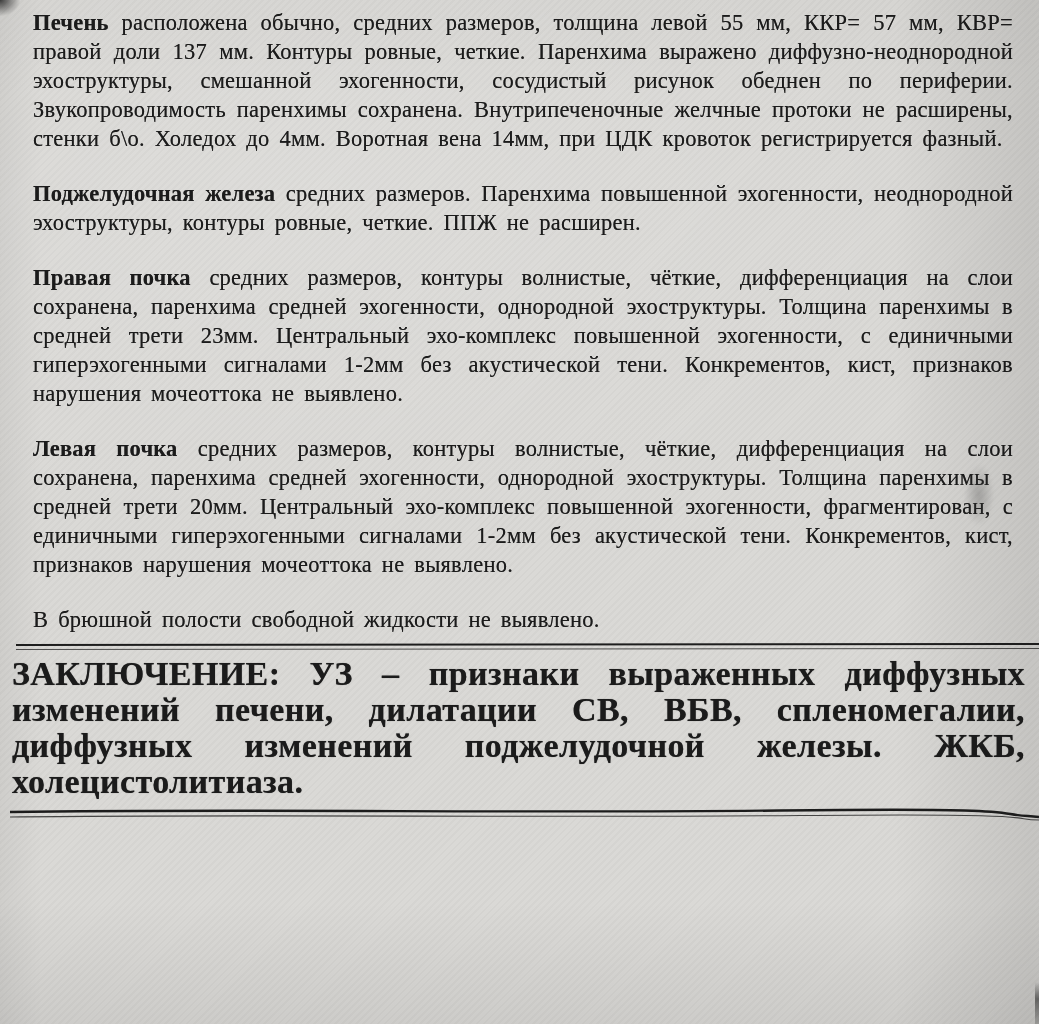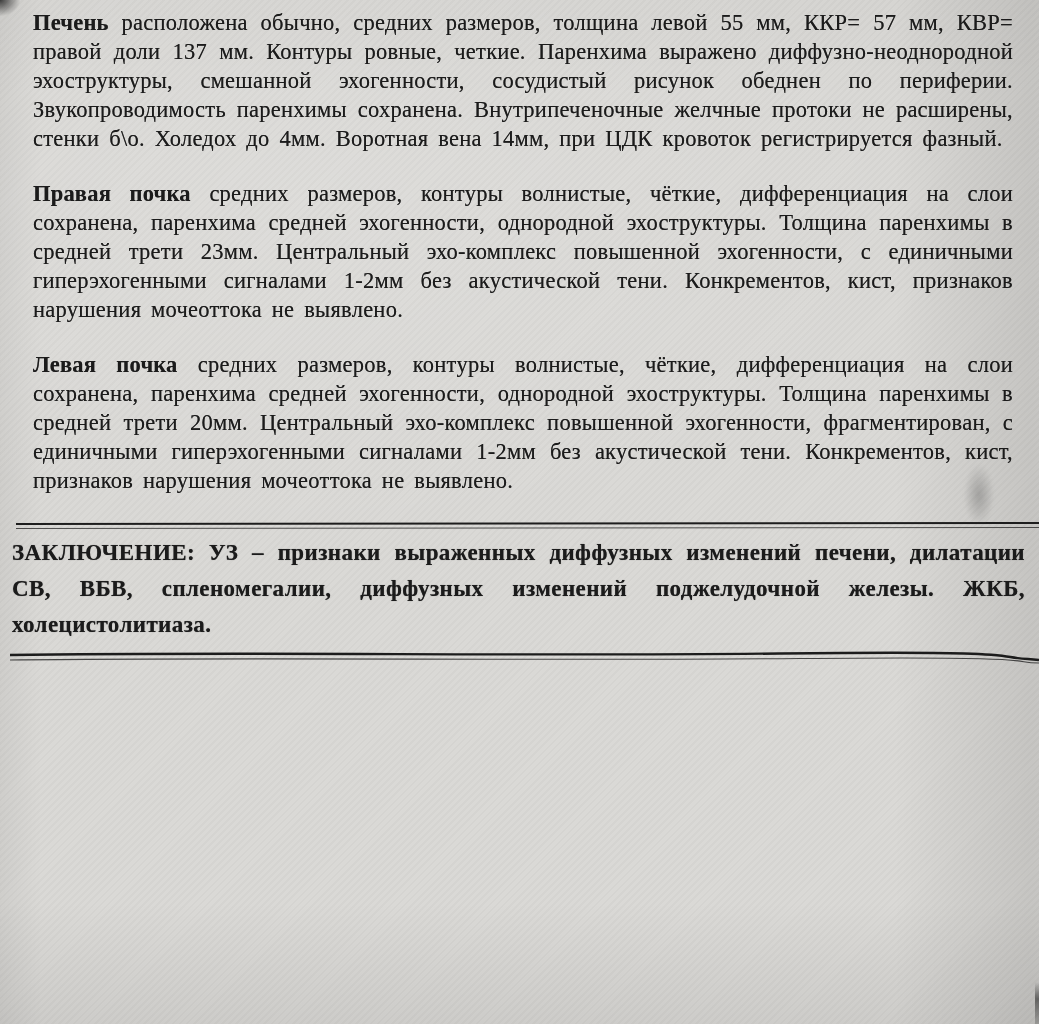--- a/index.html
+++ b/index.html
@@ -25,21 +25,21 @@
     text-align: justify;
     word-spacing: 4px;
     letter-spacing: 0.25px;
     text-shadow: 0 0 0.6px rgba(25,25,25,0.65);
   }
   .para b.lead { font-weight: bold; letter-spacing: 0.2px; }
   .para.free-fluid { margin-bottom: 8px; }
   .rule { display: block; margin: 0; }
   .conclusion {
     margin: 4px 14px 5px 12px;
-    font-size: 23px;
+    font-size: 34px;
     line-height: 36px;
     font-weight: bold;
     text-align: justify;
     word-spacing: 7px;
     letter-spacing: 0.4px;
     text-shadow: 0 0 0.7px rgba(20,20,20,0.7);
   }
   
   .artifact-corner {
     position: absolute; left: 0; top: 0; width: 20px; height: 16px;
@@ -62,27 +62,29 @@
 
   <div class="artifact-corner"></div>
   <div class="artifact-smudge"></div>
   <div class="artifact-right-edge"></div>
 
   <div class="content">
 
     <p class="para"><b class="lead">Печень</b> <span>расположена обычно, средних размеров, толщина левой 55 мм, ККР= 57 мм, КВР= правой доли 137 мм. Контуры ровные, четкие. Паренхима выражено диффузно-неоднородной эхоструктуры, смешанной эхогенности, сосудистый рисунок обеднен по периферии. Звукопроводимость паренхимы сохранена. Внутрипеченочные желчные протоки не расширены, стенки б\о. Холедох до 4мм. Воротная вена 14мм, при ЦДК кровоток регистрируется фазный.</span></p>
 
 
+    <p class="para"><b class="lead">Поджелудочная железа</b> <span>средних размеров. Паренхима повышенной эхогенности, неоднородной эхоструктуры, контуры ровные, четкие. ППЖ не расширен.</span></p>
 
 
 
     <p class="para"><b class="lead">Правая почка</b> <span>средних размеров, контуры волнистые, чёткие, дифференциация на слои сохранена, паренхима средней эхогенности, однородной эхоструктуры. Толщина паренхимы в средней трети 23мм. Центральный эхо-комплекс повышенной эхогенности, с единичными гиперэхогенными сигналами 1-2мм без акустической тени. Конкрементов, кист, признаков нарушения мочеоттока не выявлено.</span></p>
 
     <p class="para"><b class="lead">Левая почка</b> <span>средних размеров, контуры волнистые, чёткие, дифференциация на слои сохранена, паренхима средней эхогенности, однородной эхоструктуры. Толщина паренхимы в средней трети 20мм. Центральный эхо-комплекс повышенной эхогенности, фрагментирован, с единичными гиперэхогенными сигналами 1-2мм без акустической тени. Конкрементов, кист, признаков нарушения мочеоттока не выявлено.</span></p>
 
+    <p class="para free-fluid">В брюшной полости свободной жидкости не выявлено.</p>
   </div>
 
   <svg class="rule" width="1039" height="10" viewBox="0 0 1039 10" aria-hidden="true">
     <line x1="16" y1="3" x2="1039" y2="2" stroke="#1d1d1d" stroke-width="2.2"></line>
     <line x1="16" y1="7.5" x2="1039" y2="6.5" stroke="#2a2a2a" stroke-width="1" opacity="0.8"></line>
   </svg>
 
   <p class="conclusion"><b>ЗАКЛЮЧЕНИЕ:</b> <span>УЗ – признаки выраженных диффузных изменений печени, дилатации СВ, ВБВ, спленомегалии, диффузных изменений поджелудочной железы. ЖКБ, холецистолитиаза.</span></p>
 
   <svg class="rule" width="1039" height="16" viewBox="0 0 1039 16" aria-hidden="true">

